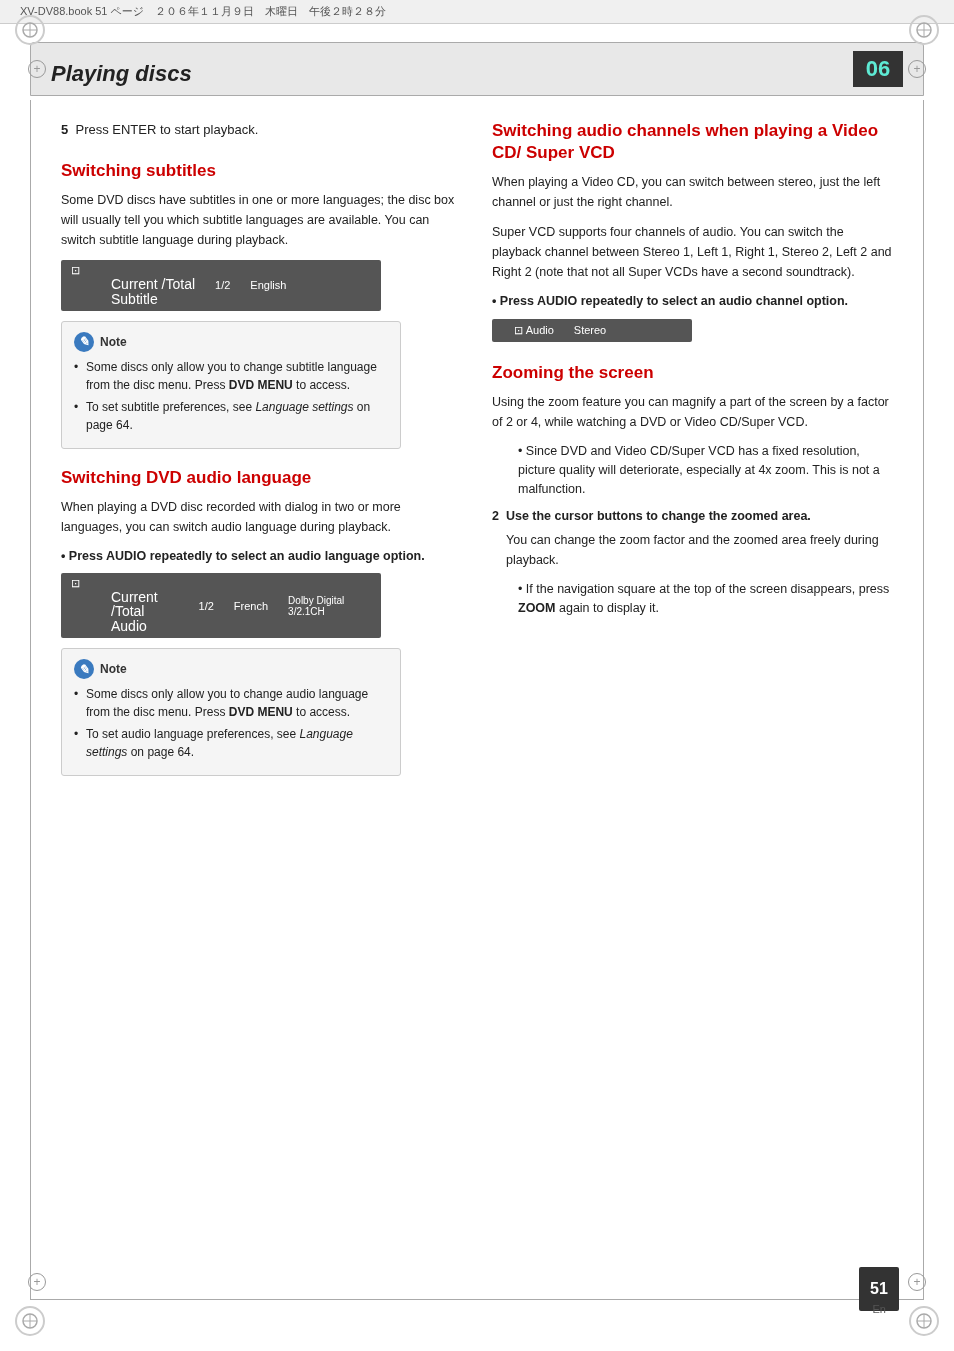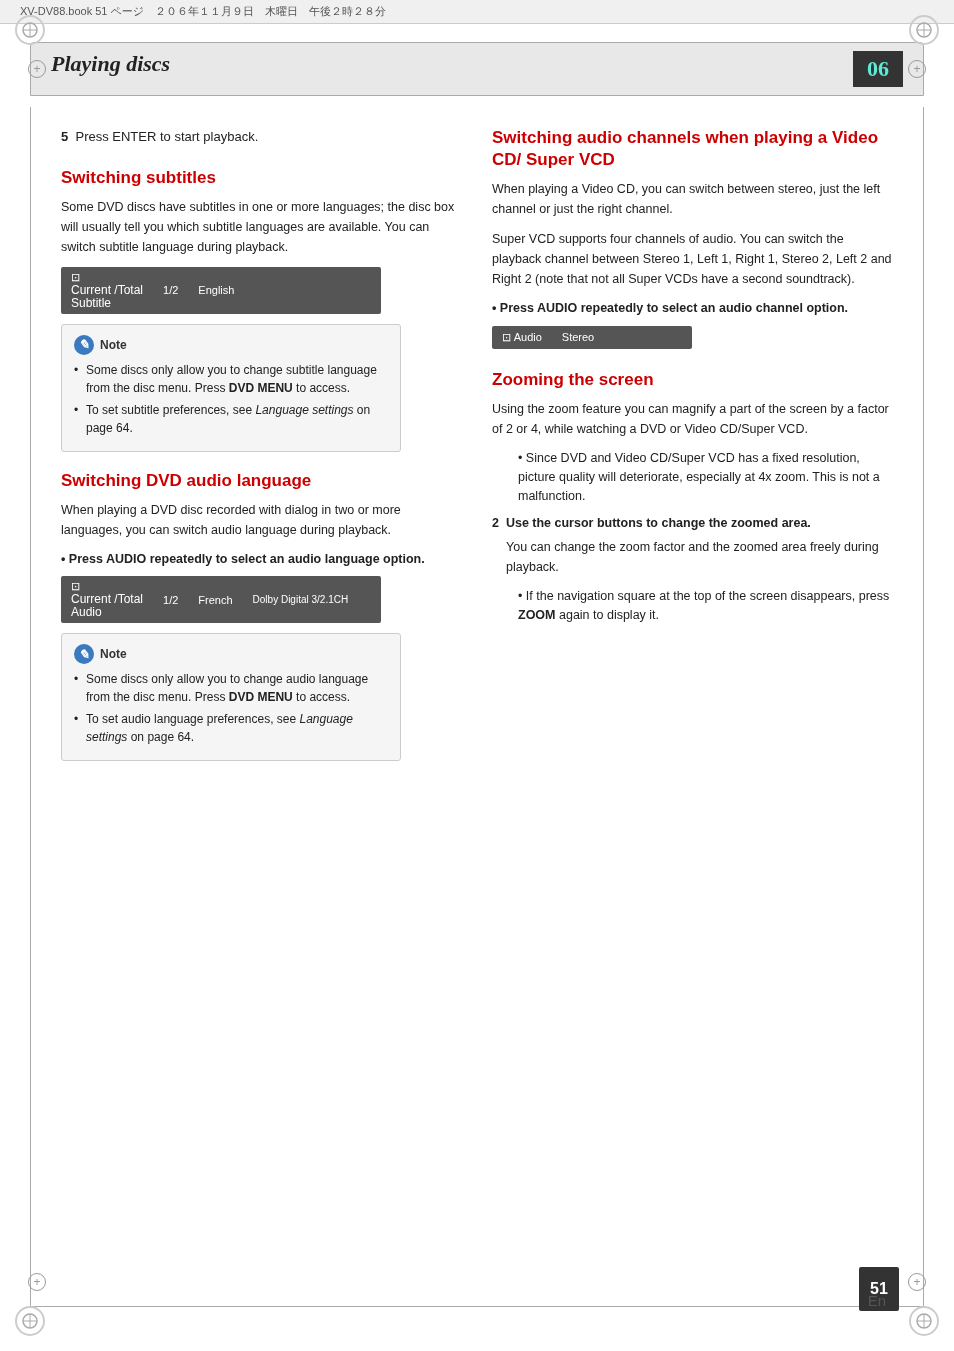--- a/index.html
+++ b/index.html
@@ -21,28 +21,27 @@
       font-size: 11px;
       color: #555;
       display: flex;
       align-items: center;
       gap: 8px;
     }
 
     
     .title-banner {
       display: flex;
-      align-items: flex-start;
-      margin: 18px 30px 11px 30px;
+      align-items: flex-end;
+      margin: 18px 30px 4px 30px;
       background: #e8e8e8;
       border: 1px solid #aaa;
       border-radius: 4px 4px 0 0;
       padding: 8px 20px;
       justify-content: space-between;
-      font-family: Liberation Serif, serif;
     }
     .title-banner .chapter-title {
       font-size: 22px;
       font-weight: bold;
       color: #222;
       font-style: italic;
     }
     .title-banner .chapter-num {
       background: #333;
       color: #5eead4;
@@ -128,22 +127,23 @@
       font-size: 9px;
       display: flex;
       flex-direction: column;
       gap: 1px;
     }
     .display-box .db-label .db-icon {
       font-size: 11px;
       line-height: 1;
     }
     .display-box .db-label .db-text {
-      font-size: 12px;
+      font-size: 14px;
       line-height: 1;
+      margin-left: 40px;
     }
     .display-box .db-value {
       font-size: 11px;
     }
     .display-box .db-lang {
       font-size: 11px;
     }
     .display-box .db-format {
       font-size: 10px;
     }
@@ -269,21 +269,21 @@
       font-size: 12px;
       color: #999;
       line-height: 1;
     }
 
     
     .display-box-small {
       background: #555;
       color: #fff;
       font-size: 11px;
-      padding: 5px 10px;
+      padding: 5px 22px;
       margin-bottom: 10px;
       display: flex;
       align-items: center;
       gap: 20px;
       max-width: 200px;
       border-radius: 2px;
     }
   </style>
 </head>
 <body>
@@ -433,13 +433,13 @@
       </div>
     </div>
 
   </div>
 
 </div>
 
 <div class="page-num-box">
   <span>51</span>
 </div>
-<div class="page-en-label" style="position:absolute;bottom:42px;right:68px;font-size:15px;color:#555;">En</div>
+<div class="page-en-label" style="position:absolute;bottom:36px;right:68px;font-size:11px;color:#555;">En</div>
 
 </body></html>

